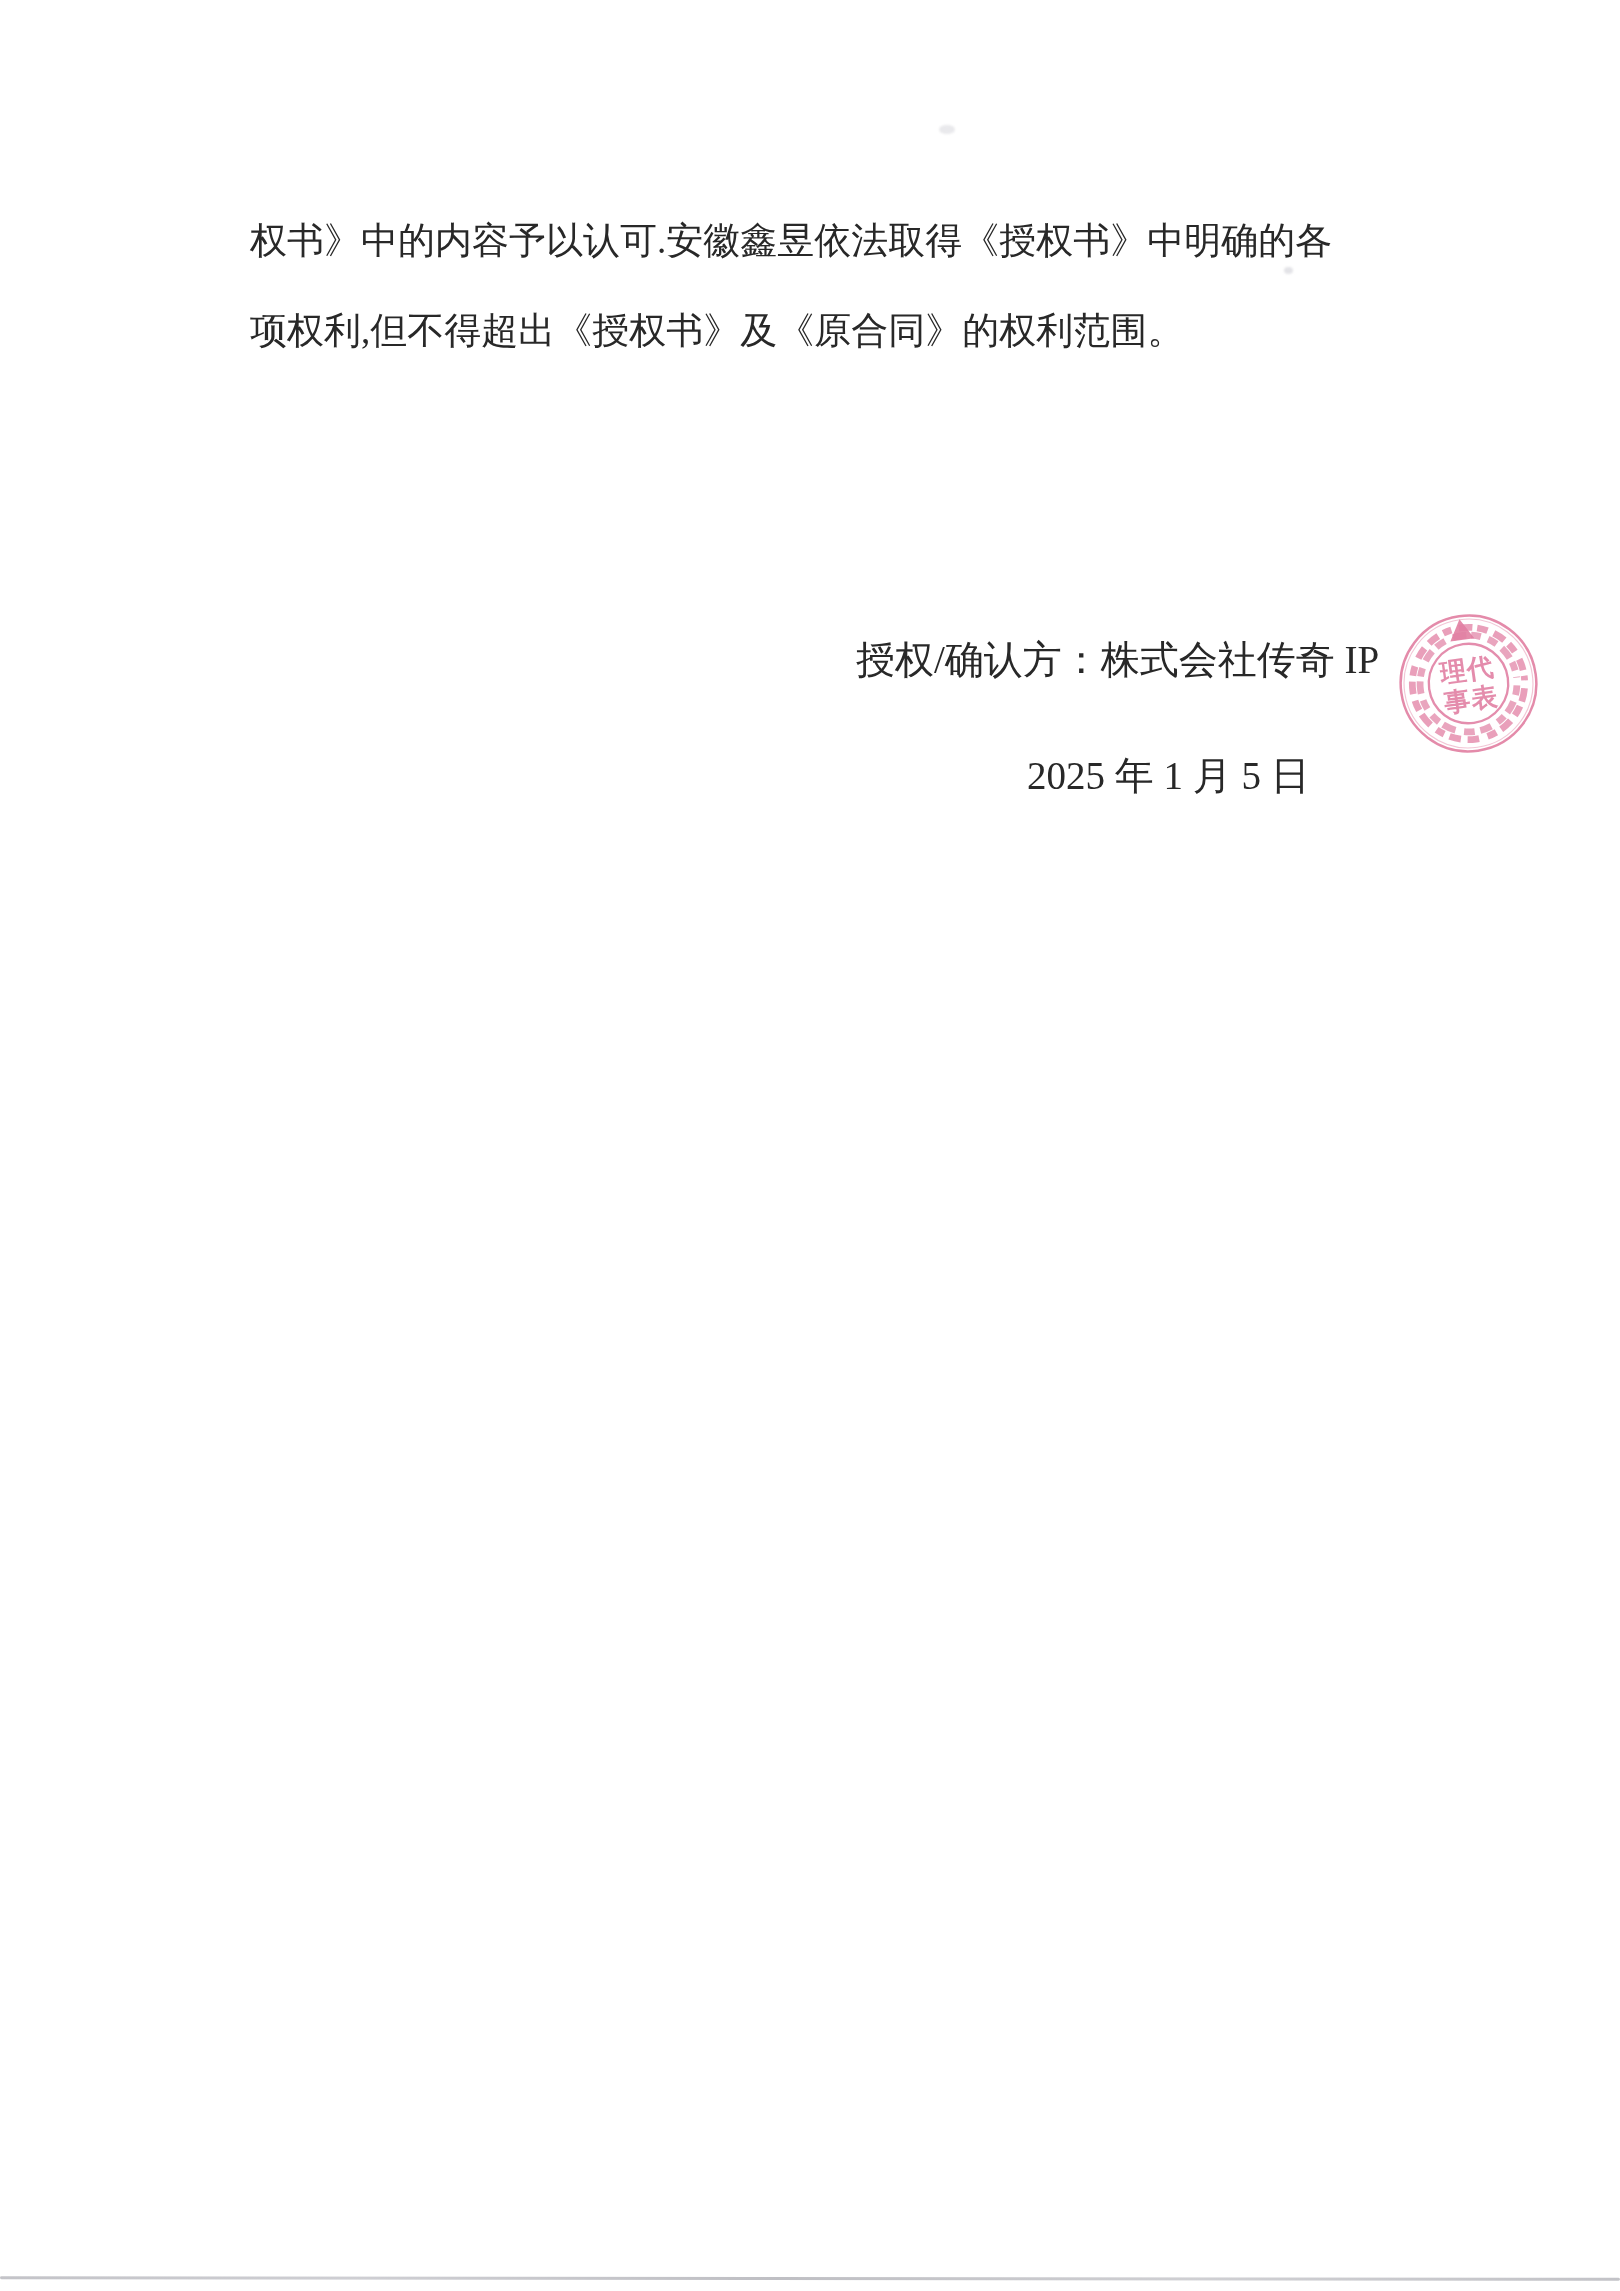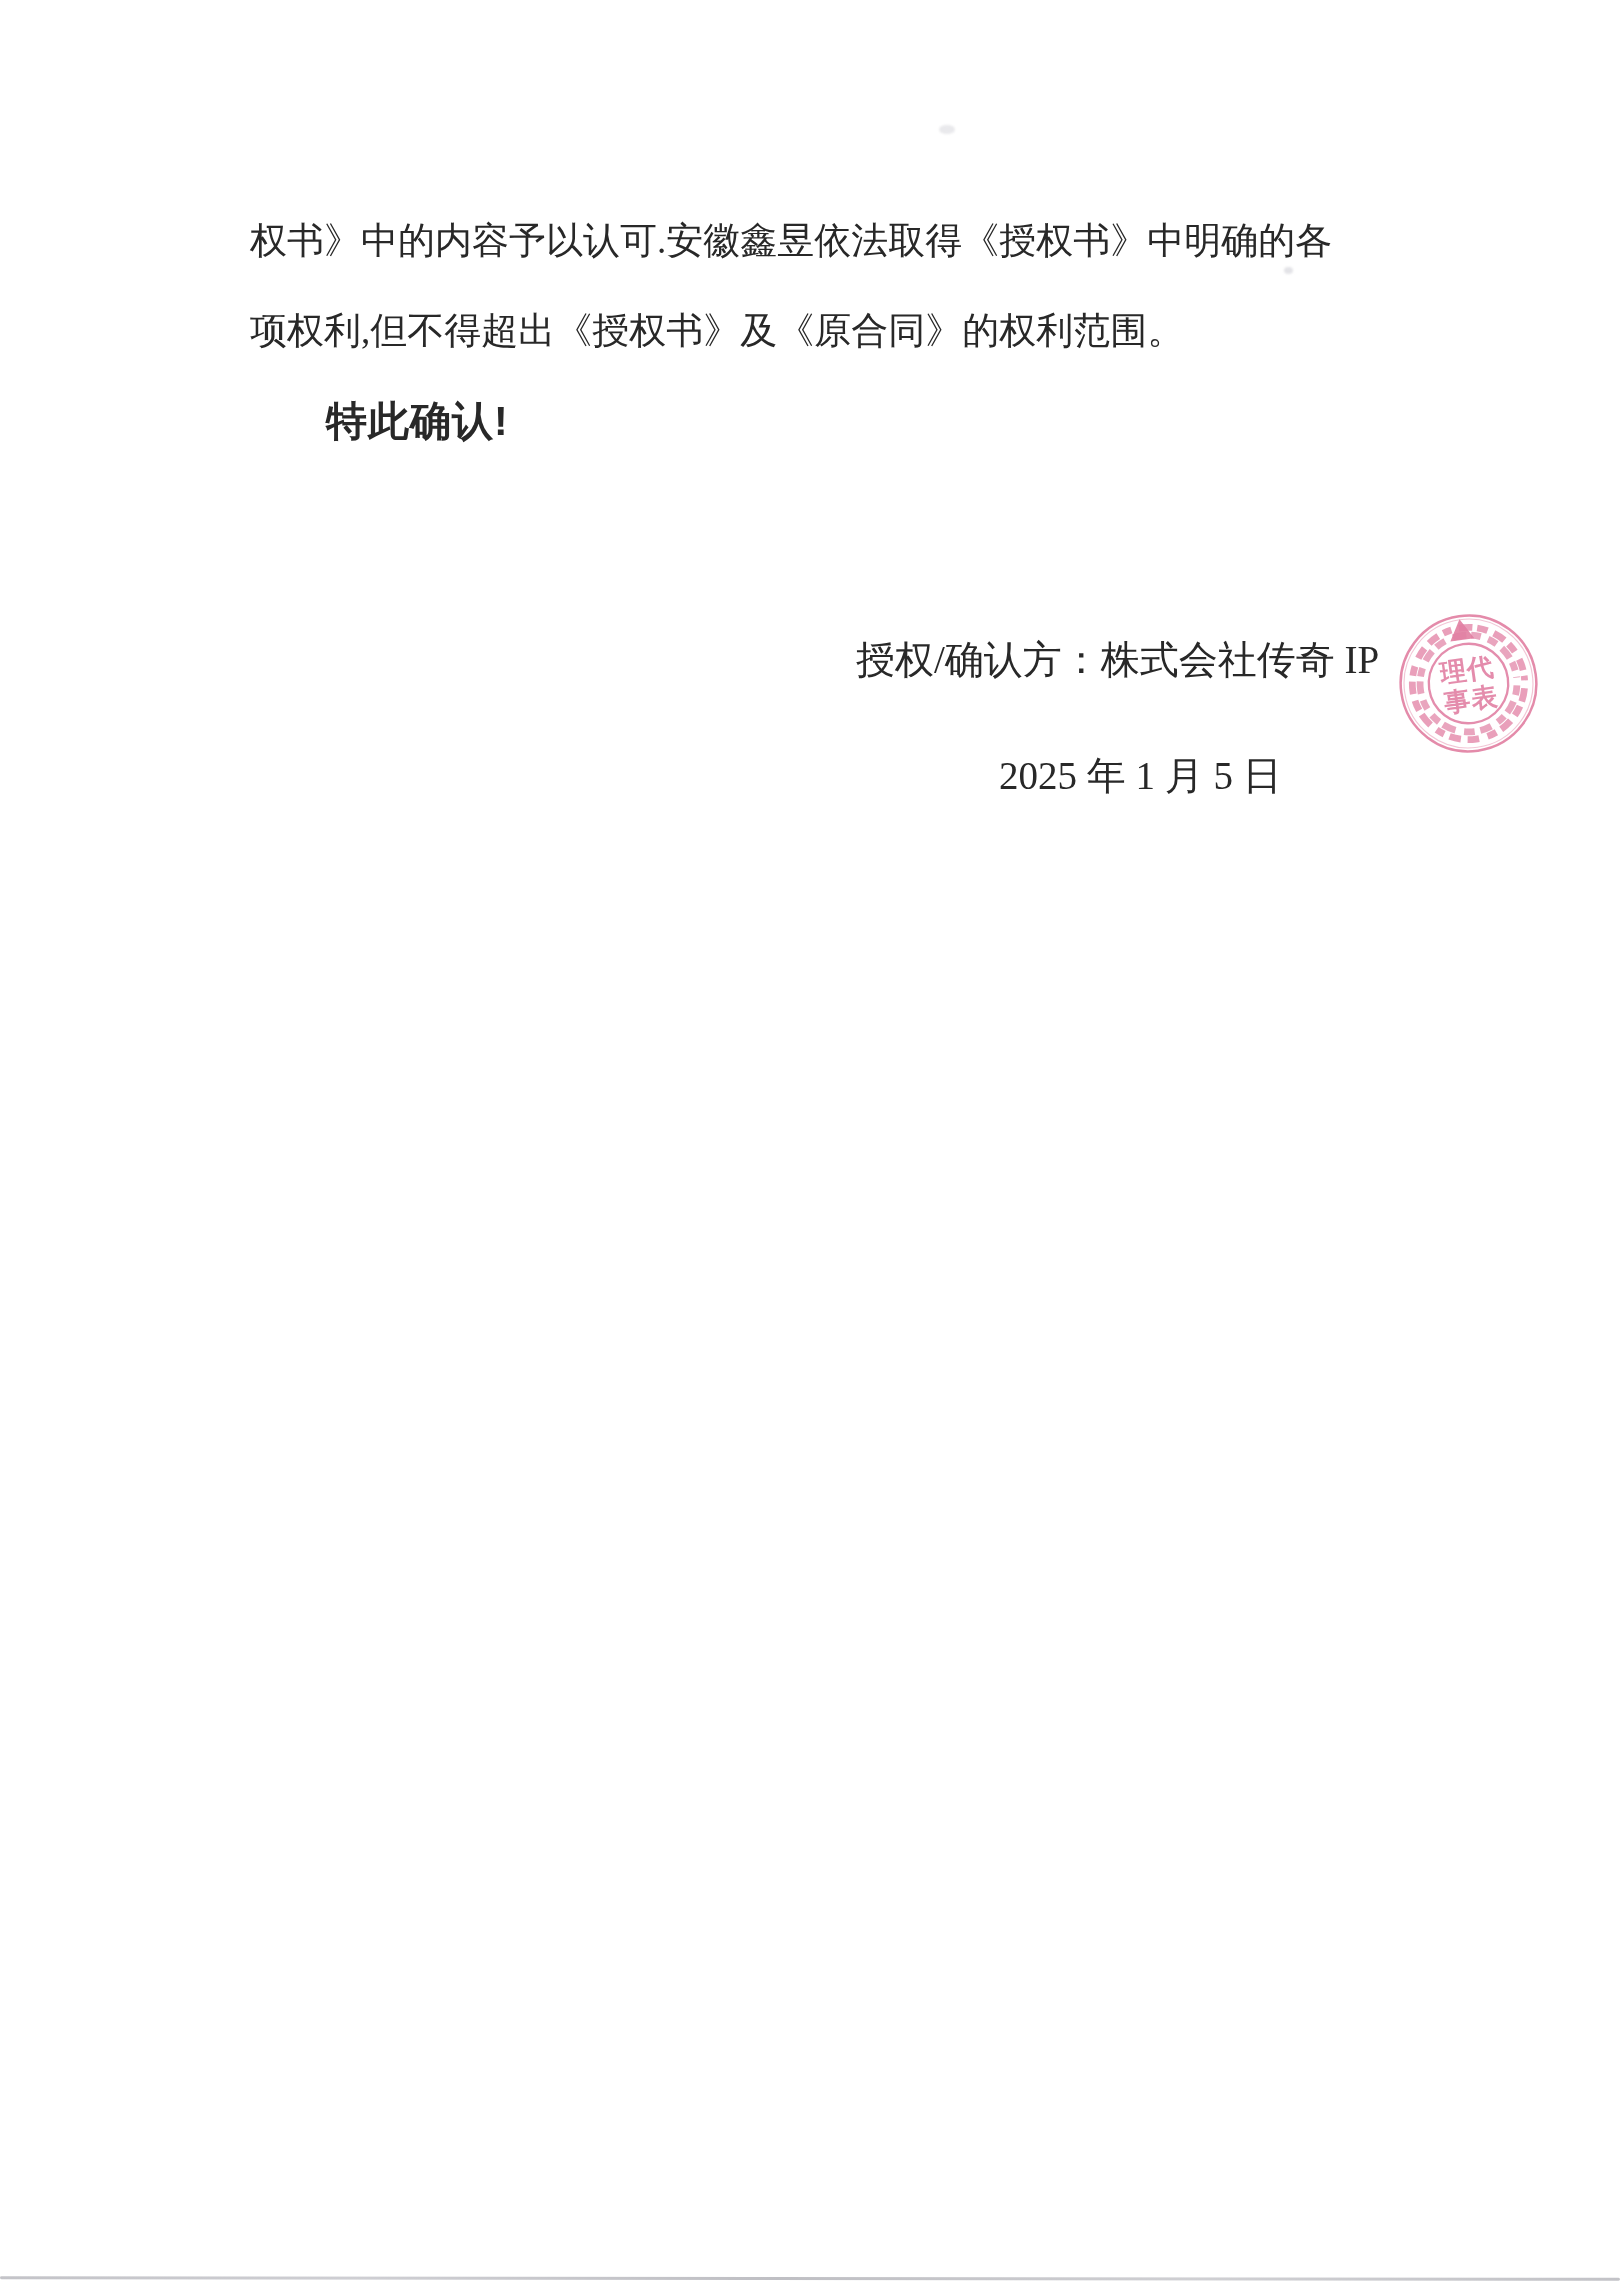--- a/index.html
+++ b/index.html
@@ -40,21 +40,21 @@
   .sig-party {
     position: absolute;
     left: 856px;
     top: 637px;
     font-size: 39px;
     line-height: 45px;
     white-space: nowrap;
   }
   .sig-date {
     position: absolute;
-    left: 999px;
+    left: 1027px;
     top: 753px;
     font-size: 39px;
     line-height: 45px;
     white-space: nowrap;
   }
 
   
   .stamp {
     position: absolute;
     left: 1391px;
@@ -99,21 +99,20 @@
   .speck-2 { left: 1284px; top: 267px; width: 8.8px; height: 6.9px; background: #e3e3e7; }
 </style>
 </head>
 <body>
 
 <div class="page">
 
   <div class="text-block">
     <div class="doc-line">权书》中的内容予以认可.安徽鑫昱依法取得《授权书》中明确的各</div>
     <div class="doc-line">项权利,但不得超出《授权书》及《原合同》的权利范围。</div>
-    <div class="doc-line indent bold-line">特此确认!</div>
   </div>
 
   <div class="sig-party">授权/确认方：株式会社传奇 IP</div>
   <div class="sig-date">2025 年 1 月 5 日</div>
 
   <svg class="stamp" viewBox="0 0 160 160" xmlns="http://www.w3.org/2000/svg" aria-hidden="true">
     <g transform="rotate(-8 80 80)" fill="none" stroke="#dc6a93">
 
       <circle cx="80" cy="80" r="70" stroke-width="2.6" opacity="0.92"></circle>
       <circle cx="80" cy="80" r="66.5" stroke-width="1.2" opacity="0.45"></circle>

